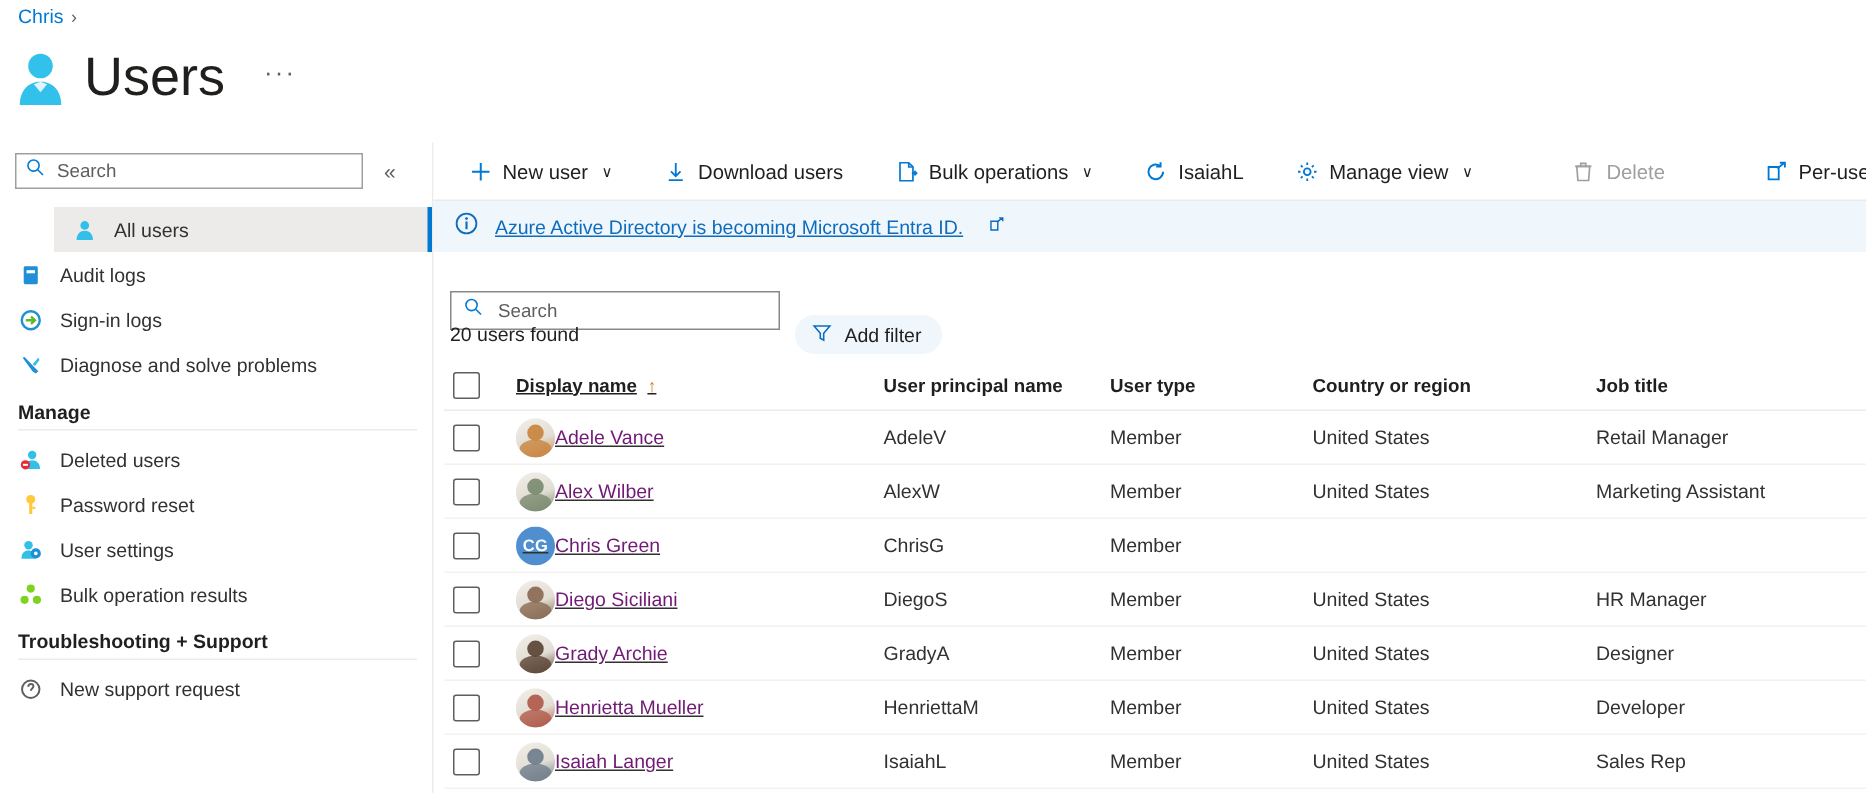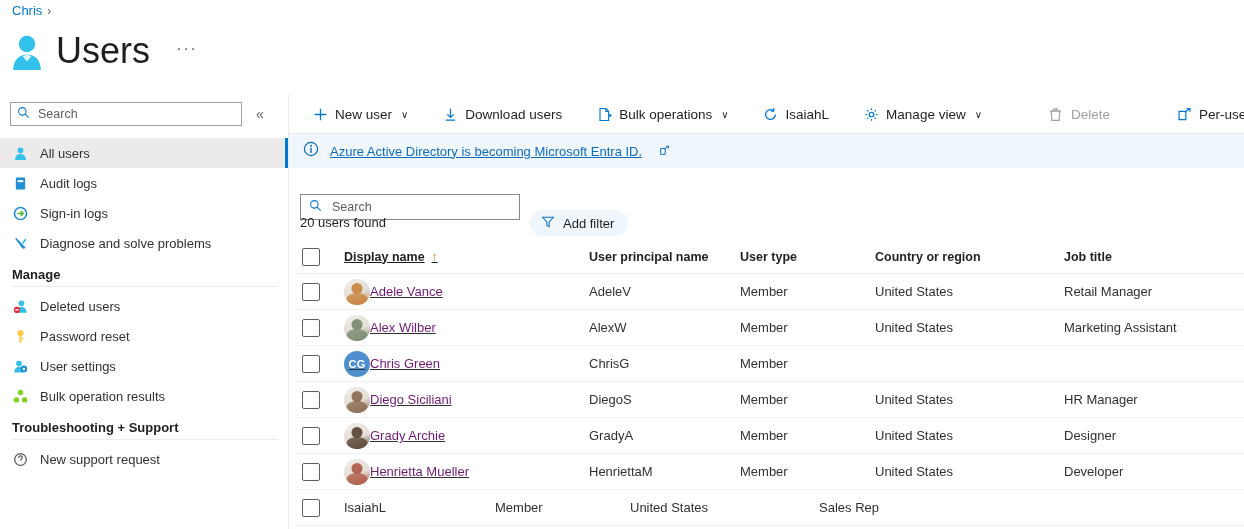--- a/index.html
+++ b/index.html
@@ -28,21 +28,21 @@
   .sidebar { position:absolute; left:0; top:95px; width:288px; height:434px; background:#fff; }
   .side-search-row { position:absolute; left:10px; top:5px; width:270px; height:28px; display:flex; align-items:center; gap:8px; }
   .side-search { width:232px; height:24px; border:1px solid #a19f9d; background:#fff;
                  display:flex; align-items:center; padding:0 6px; gap:6px; }
   .side-search input { border:none; outline:none; font-size:12.5px; font-family:inherit; color:#323130; width:180px; background:transparent; }
   .side-search input::placeholder { color:#605e5c; }
   .collapse-btn { color:#605e5c; font-size:14px; cursor:pointer; user-select:none; margin-left:6px;}
 
   .nav { position:absolute; left:0; top:43px; width:288px; }
   .nav-item { position:relative; height:30px; display:flex; align-items:center; gap:11px; padding-left:12px; cursor:pointer; font-size:13px; color:#323130; }
-  .nav-item.selected { background:#edebe9; }
+  .nav-item.selected { background:#edebe9;margin-left:36px; }
   .nav-item.selected:after { content:""; position:absolute; right:0; top:0; width:3px; height:30px; background:#0078d4; }
   .nav-icon { width:17px; height:17px; flex:none; display:flex; align-items:center; justify-content:center; }
   .nav-label { white-space:nowrap; }
   .nav-group { font-size:13px; font-weight:bold; color:#201f1e; padding:9px 0 4px 12px; }
   .nav-rule { height:1px; background:#edebe9; margin:0 10px 4px 12px; }
 
   
   .vdiv { position:absolute; left:288px; top:95px; width:1px; height:434px; background:#edebe9; }
 
   
@@ -462,20 +462,30 @@
           </div>
           <div class="c-upn">HenriettaM</div>
           <div class="c-type">Member</div>
           <div class="c-country">United States</div>
           <div class="c-job">Developer</div>
         </div>
         <div class="trow">
           <div class="c-check">
             <span class="cb"></span>
           </div>
+          <div class="c-name">
+            <span class="avatar">
+              <span class="ph">
+                <span class="bg" style="background:linear-gradient(160deg,#f2efe9 0%,#e3ded5 55%,#6f7d8c 100%)"></span>
+                <span class="head" style="top:4px;width:11px;height:11px;background:#6f7d8c;opacity:.92"></span>
+                <span class="body" style="bottom:0;width:21px;height:12px;background:#6f7d8c;opacity:.8"></span>
+              </span>
+            </span>
+            <span class="uname">Isaiah Langer</span>
+          </div>
           <div class="c-upn">IsaiahL</div>
           <div class="c-type">Member</div>
           <div class="c-country">United States</div>
           <div class="c-job">Sales Rep</div>
         </div>
       </div>
   </div>
 
 </div>
 

